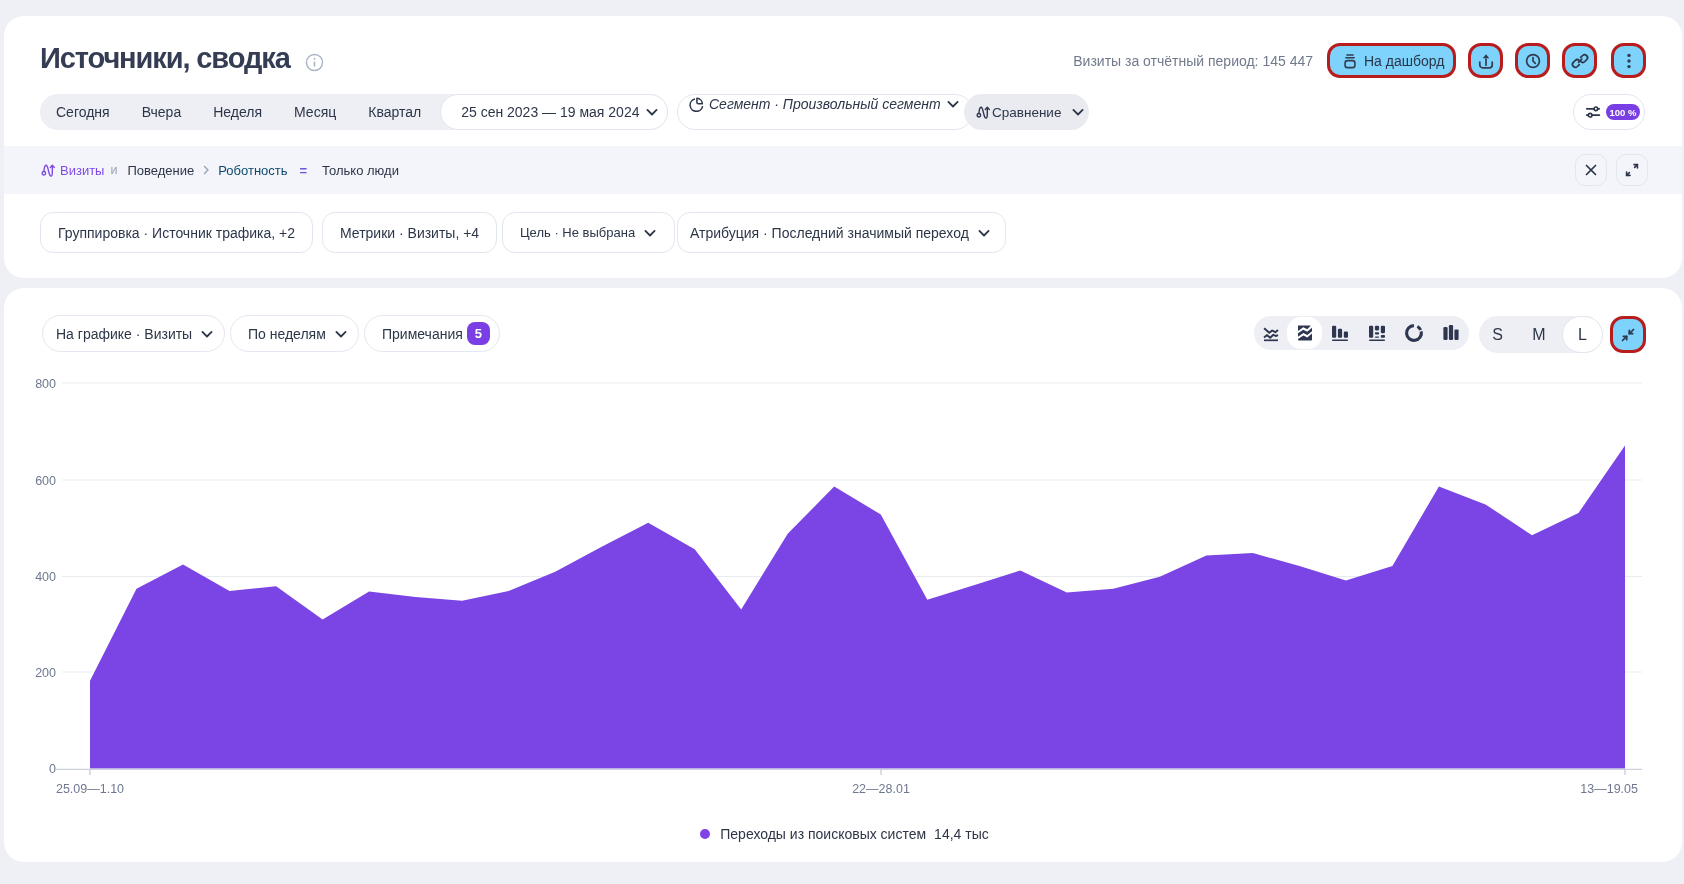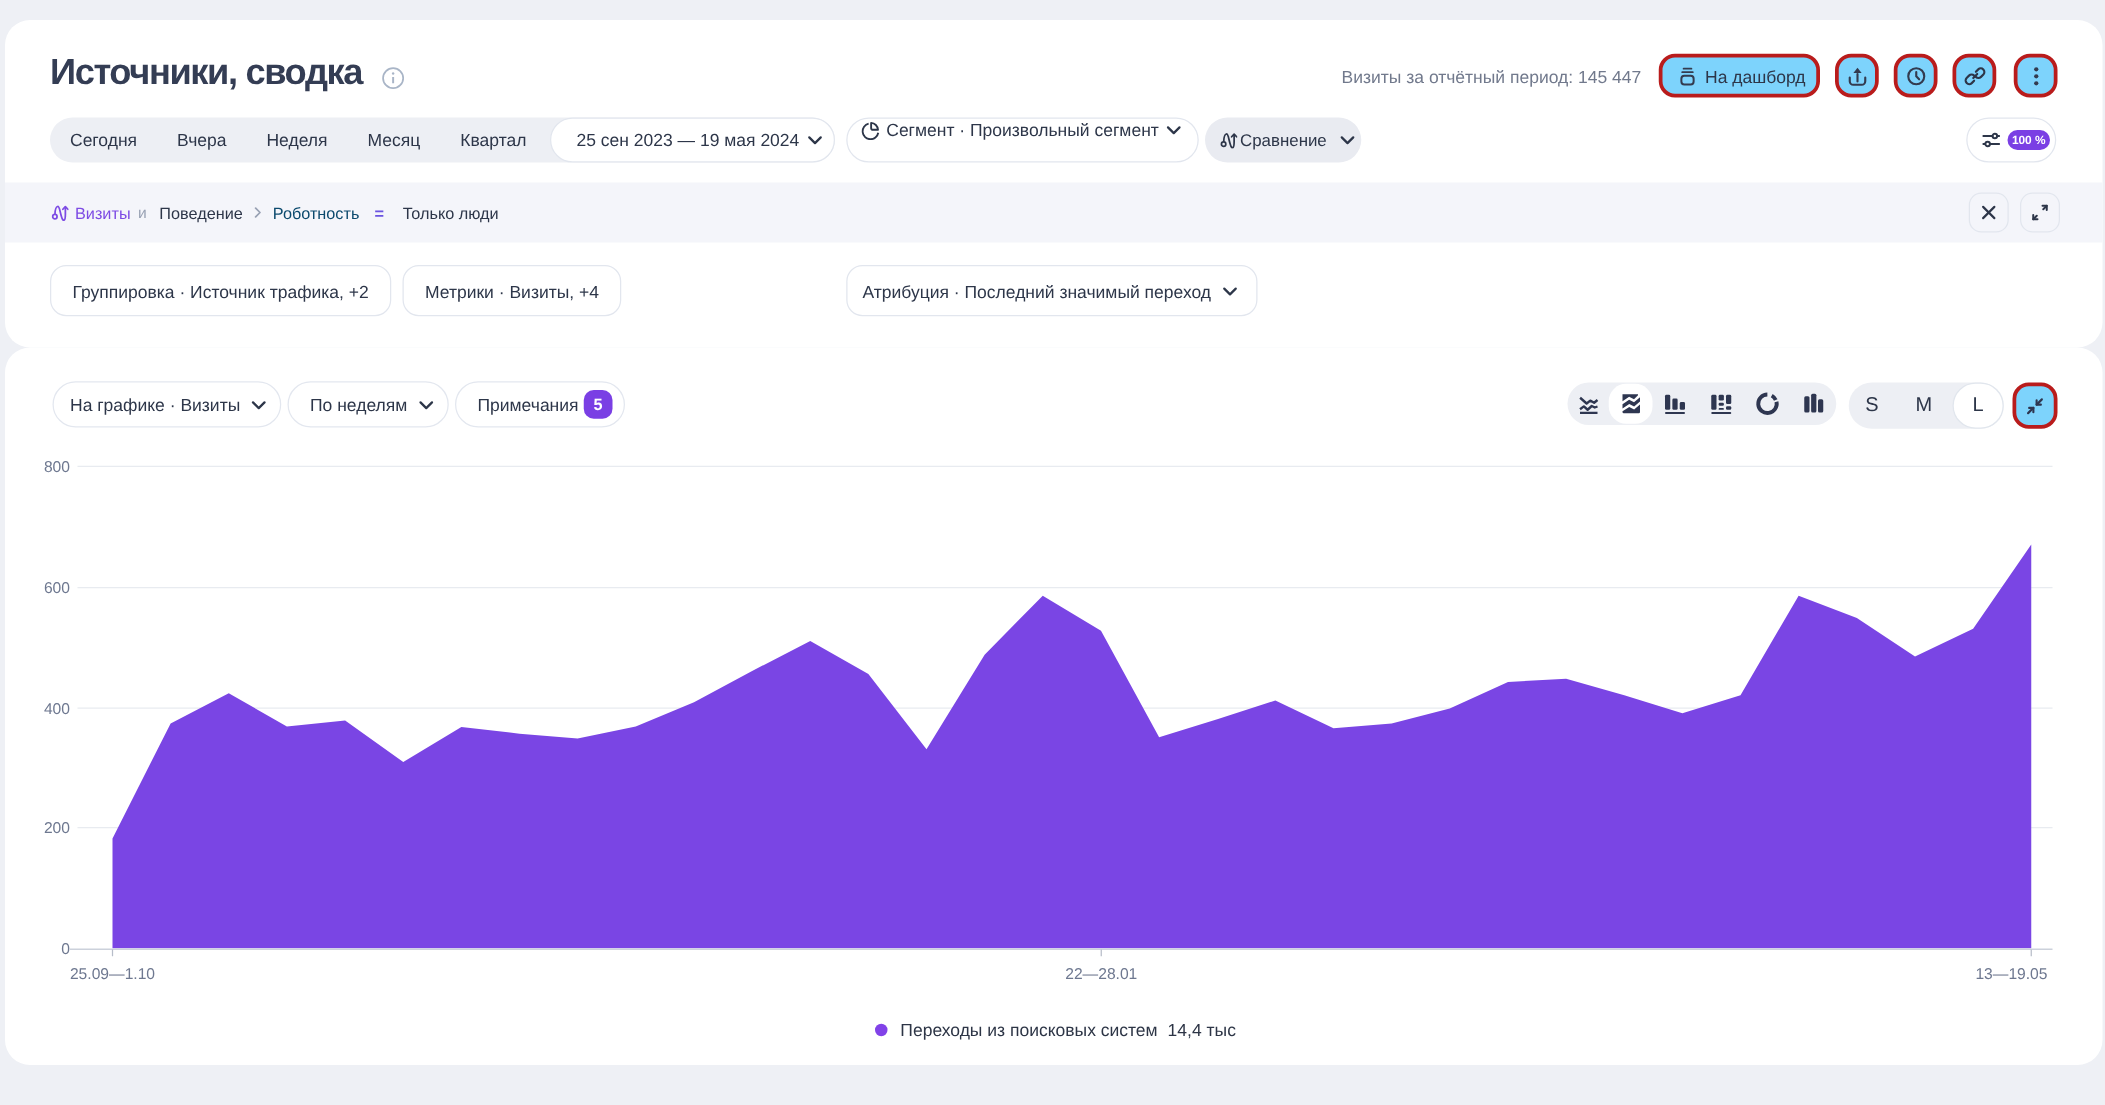--- a/index.html
+++ b/index.html
@@ -1,20 +1,20 @@
 <!DOCTYPE html>
 <html lang="ru"><head>
 <meta charset="utf-8">
 <style>
 * { margin:0; padding:0; box-sizing:border-box; }
 html,body { width:1684px; height:884px; background:#eef0f5; font-family:"Liberation Sans", sans-serif; position:relative; overflow:hidden; }
 .card { position:absolute; left:4px; width:1678px; background:#fff; border-radius:20px; }
 .inner { position:absolute; left:12px; top:0; width:1652px; height:100%; }
 #card1 { top:16px; height:262px; }
-#card2 { top:278px; height:574px; }
+#card2 { top:288px; height:574px; }
 .abs { position:absolute; }
 .title { left:24px; top:26px; font-size:29px; font-weight:700; color:#343d54; letter-spacing:-1.1px; }
 .period { right:355px; top:37px; font-size:14px; color:#71798c; }
 .btn { border:3px solid #b91c1c; background:#7dd3fc; border-radius:13px; display:flex; align-items:center; justify-content:center; color:#2d3649; }
 .dashbtn { left:1311px; top:27px; width:129px; height:35px; font-size:14px; gap:6px; justify-content:flex-start; padding-left:12px; }
 .iconbtn { width:35px; height:35px; top:27px; }
 .tabrow { left:24px; top:78px; height:36px; background:#edeff4; border-radius:18px; display:flex; align-items:center; }
 .tab { padding:0 16px; font-size:14px; color:#2d3649;text-align:center; }
 .pill { height:36px; border-radius:18px; display:flex; align-items:center; font-size:14px; color:#2d3649; white-space:nowrap; }
 .wpill { background:#fff; border:1px solid #e2e6ee; }
@@ -85,21 +85,21 @@
         <div class="tab">Неделя</div>
         <div class="tab">Месяц</div>
         <div class="tab">Квартал</div>
     <div class="pill wpill" style="padding:0 8px 0 20px; margin-left:3px;">
       <span>25 сен 2023 — 19 мая 2024</span>
       <svg class="chev" style="margin-left:6px" width="14" height="14" viewBox="0 0 14 14" fill="none" stroke="#2d3649" stroke-width="1.8" stroke-linecap="round" stroke-linejoin="round">
             <path d="M2.4 4.9 L7 9.5 L11.6 4.9"></path>
           </svg>
     </div>
   </div>
-  <div class="abs pill wpill" style="left:661px;top:78px;padding:0 12px 16px 11px;gap:5px;font-size:14px;">
+  <div class="abs pill wpill" style="left:661px;top:78px;padding:0 12px 16px 11px;gap:5px;font-size:14px;font-style:italic;">
     <svg width="15" height="15" viewBox="0 0 15 15" fill="none" stroke="#2d3649" stroke-width="1.5" stroke-linejoin="round">
           <path d="M13.6 9.2 A6.3 6.3 0 1 1 5.9 1.95"></path>
           <path d="M7.9 1.3 A5.9 5.9 0 0 1 13.4 6.8 L9.4 6.8 Q7.9 6.8 7.9 5.3 Z"></path>
         </svg>
     <span>Сегмент · Произвольный сегмент</span>
     <svg class="chev" style="margin-left:0" width="14" height="14" viewBox="0 0 14 14" fill="none" stroke="#2d3649" stroke-width="1.8" stroke-linecap="round" stroke-linejoin="round">
           <path d="M2.4 4.9 L7 9.5 L11.6 4.9"></path>
         </svg>
   </div>
   <div class="abs pill gpill" style="left:948px;top:78px;padding:0 4px 0 12px;gap:2px;font-size:13.5px;">
@@ -151,20 +151,25 @@
           <path d="M10.6 5.4 L13.4 2.6"></path>
           <path d="M13.4 6 V2.6 H10"></path>
           <path d="M5.4 10.6 L2.6 13.4"></path>
           <path d="M2.6 10 V13.4 H6"></path>
         </svg>
     </div>
   </div>
 <div class="inner">
   <div class="chip" style="left:24px;">Группировка · Источник трафика, +2</div>
   <div class="chip" style="left:306px;">Метрики · Визиты, +4</div>
+  <div class="chip" style="left:486px;font-size:13px;">Цель · Не выбрана
+    <svg class="chev" width="14" height="14" viewBox="0 0 14 14" fill="none" stroke="#2d3649" stroke-width="1.8" stroke-linecap="round" stroke-linejoin="round">
+          <path d="M2.4 4.9 L7 9.5 L11.6 4.9"></path>
+        </svg>
+  </div>
   <div class="chip" style="left:661px;padding:0 14px 0 12px;">Атрибуция · Последний значимый переход
     <svg class="chev" width="14" height="14" viewBox="0 0 14 14" fill="none" stroke="#2d3649" stroke-width="1.8" stroke-linecap="round" stroke-linejoin="round">
           <path d="M2.4 4.9 L7 9.5 L11.6 4.9"></path>
         </svg>
   </div>
 </div>
 </div>
 
 <div class="card" id="card2">
 <div class="inner">

